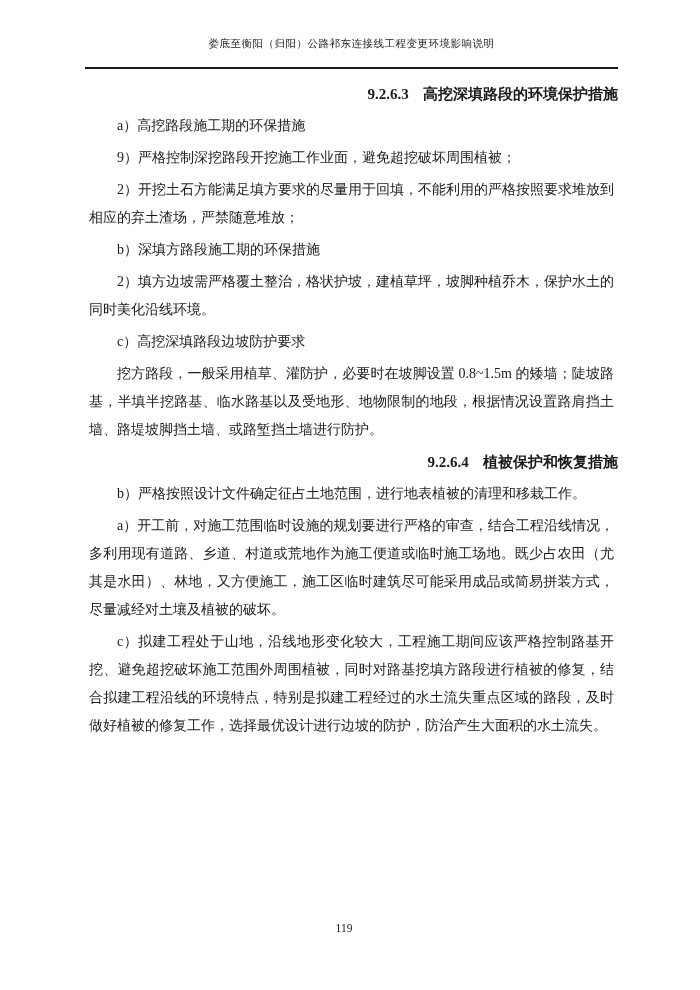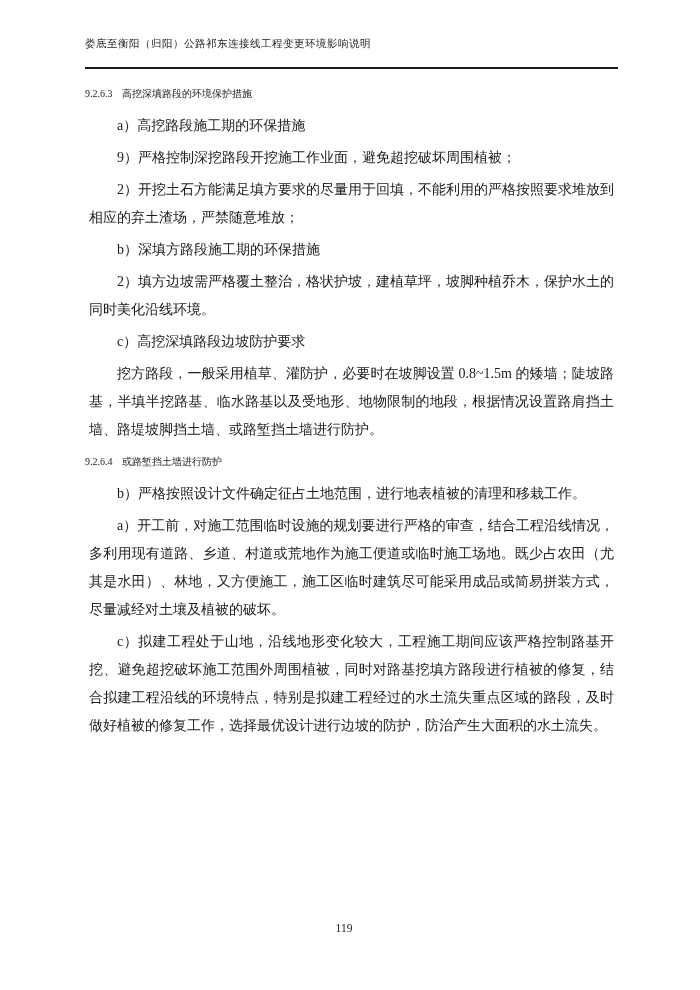--- a/index.html
+++ b/index.html
@@ -14,21 +14,21 @@
     background: #ffffff;
     overflow: hidden;
     font-family: "Liberation Serif", "DejaVu Serif", serif;
     color: #1a1a1a;
   }
   .header {
     position: absolute;
     top: 37px;
     left: 85px;
     width: 533px;
-    text-align: left;
+    text-align: center;
     font-size: 10.5px;
     line-height: 14px;
     color: #1c1c1c;
     letter-spacing: 0.5px;
     white-space: nowrap;
   }
   .header-rule {
     position: absolute;
     top: 67px;
     left: 85px;
@@ -40,24 +40,24 @@
     position: absolute;
     top: 80px;
     left: 85px;
     width: 533px;
     font-size: 14px;
     line-height: 28px;
     text-align: justify;
   }
   .sec-heading {
     margin: 0;
-    font-size: 10px;
-    font-weight: normal;
+    font-size: 15px;
+    font-weight: bold;
     line-height: 28px;
-    text-align: left;
+    text-align: right;
   }
   .sec-title {
     margin-left: 0.7em;
   }
   .para {
     margin: 4px;
     text-indent: 2em;
   }
   .footer {
     position: absolute;
@@ -89,21 +89,21 @@
     <p class="para">a）高挖路段施工期的环保措施</p>
     <p class="para">9）严格控制深挖路段开挖施工作业面，避免超挖破坏周围植被；</p>
     <p class="para">2）开挖土石方能满足填方要求的尽量用于回填，不能利用的严格按照要求堆放到相应的弃土渣场，严禁随意堆放；</p>
     <p class="para">b）深填方路段施工期的环保措施</p>
     <p class="para">2）填方边坡需严格覆土整治，格状护坡，建植草坪，坡脚种植乔木，保护水土的同时美化沿线环境。</p>
     <p class="para">c）高挖深填路段边坡防护要求</p>
     <p class="para">挖方路段，一般采用植草、灌防护，必要时在坡脚设置 0.8~1.5m 的矮墙；陡坡路基，半填半挖路基、临水路基以及受地形、地物限制的地段，根据情况设置路肩挡土墙、路堤坡脚挡土墙、或路堑挡土墙进行防护。</p>
 
     <h2 class="sec-heading">
       <span class="sec-num">9.2.6.4</span>
-      <span class="sec-title">或路堑挡土墙进行防护</span>
+      <span class="sec-title">植被保护和恢复措施</span>
     </h2>
     <p class="para">b）严格按照设计文件确定征占土地范围，进行地表植被的清理和移栽工作。</p>
     <p class="para">a）开工前，对施工范围临时设施的规划要进行严格的审查，结合工程沿线情况，多利用现有道路、乡道、村道或荒地作为施工便道或临时施工场地。既少占农田（尤其是水田）、林地，又方便施工，施工区临时建筑尽可能采用成品或简易拼装方式，尽量减经对土壤及植被的破坏。</p>
     <p class="para">c）拟建工程处于山地，沿线地形变化较大，工程施工期间应该严格控制路基开挖、避免超挖破坏施工范围外周围植被，同时对路基挖填方路段进行植被的修复，结合拟建工程沿线的环境特点，特别是拟建工程经过的水土流失重点区域的路段，及时做好植被的修复工作，选择最优设计进行边坡的防护，防治产生大面积的水土流失。</p>
 
   </div>
 
   <div class="footer">
     <span>119</span>
   </div>

